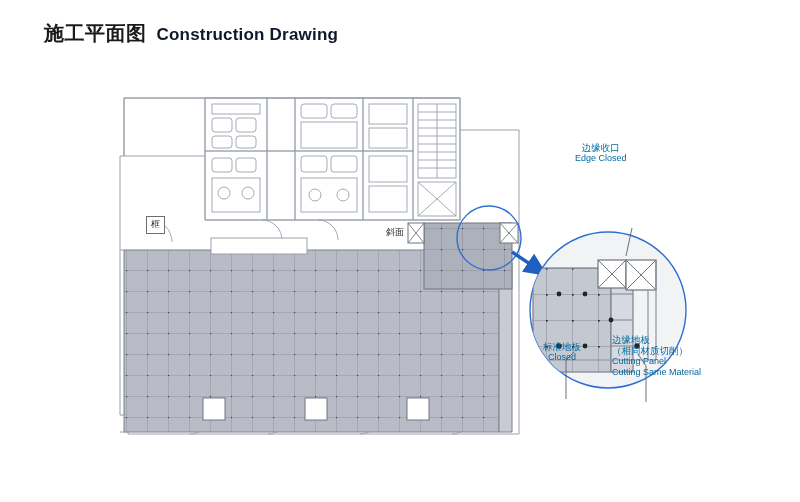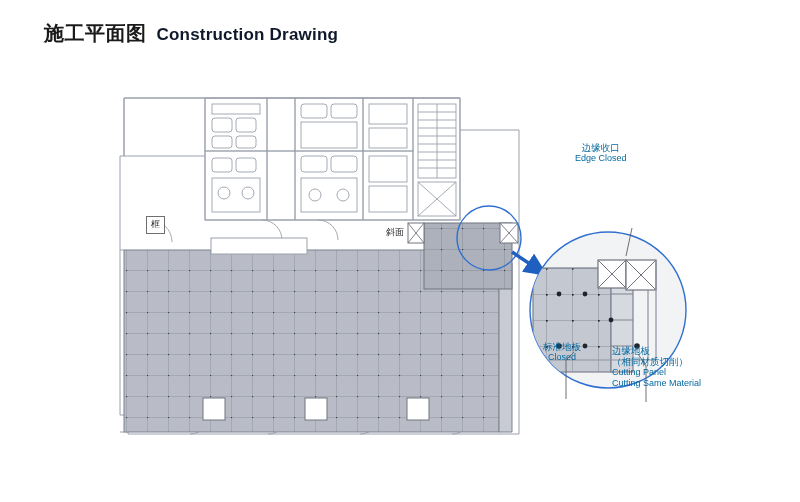--- a/index.html
+++ b/index.html
@@ -72,21 +72,21 @@
     left: 575px;
     top: 142px;
   }
   #label-standard-panel {
     left: 543px;
     top: 341px;
     text-align: center;
   }
   #label-cutting-panel {
     left: 612px;
-    top: 345px;
+    top: 334px;
     text-align: left;
   }
 
   
   .plan-tag {
     position: absolute;
     border: 1px solid #6f6f6f;
     background: #ffffff;
     font-size: 9px;
     line-height: 1;

